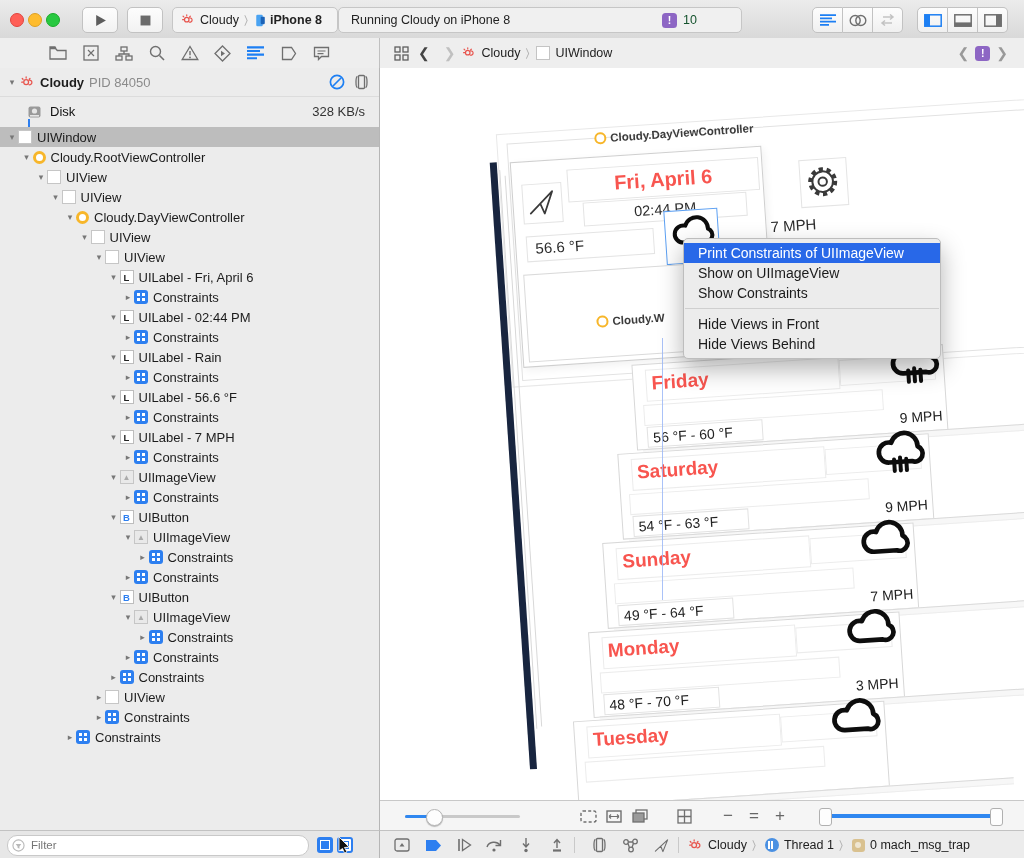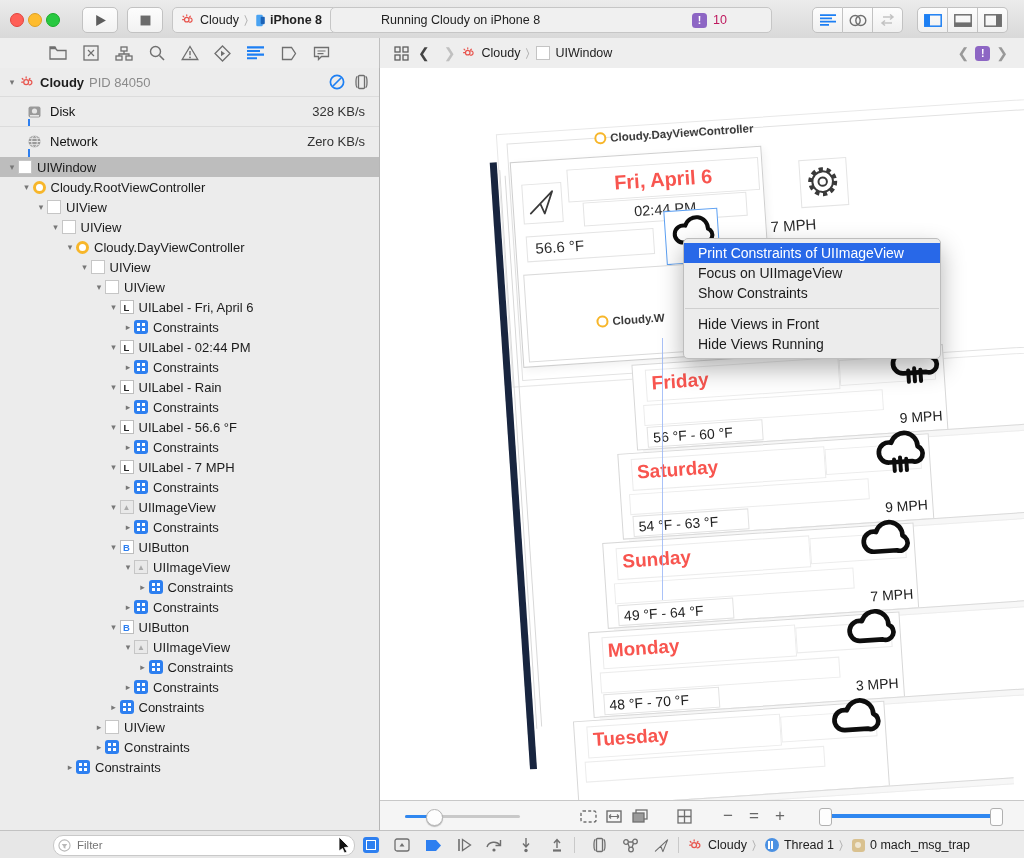--- a/index.html
+++ b/index.html
@@ -58,21 +58,21 @@
   .ti-vc{width:13px;height:13px;border-radius:50%;border:3.5px solid #f7b62a;background:#fff;}
   .ti-box{background:#fff;border:1px solid #bdbdbd;font-size:9.5px;font-weight:bold;color:#222;}
   .ti-btn{color:#2d7ff0;}
   .ti-img{background:#e9e9e9;border:1px solid #c6c6c6;color:#aaa;font-size:8px;}
   .ti-con{background:#2d7ff0;border-radius:3px;position:relative;}
   .ti-con i{position:absolute;left:3px;top:3px;width:3px;height:3px;background:#fff;
       box-shadow:5px 0 0 #fff,0 5px 0 #fff,5px 5px 0 #fff;}
 
   
   #filter-bar{position:absolute;left:0;top:830px;width:379px;height:28px;background:#e7e7e7;
-    border-top:1px solid #c2c2c2;border-right:1px solid #b6b6b6;display:flex;align-items:center;padding-left:46px;}
+    border-top:1px solid #c2c2c2;border-right:1px solid #b6b6b6;display:flex;align-items:center;}
   #filter-field{position:relative;margin-left:7px;width:300px;height:19px;background:#fff;
     border:1px solid #c9c9c9;border-radius:10px;display:flex;align-items:center;}
   #filter-field input{border:none;outline:none;background:transparent;font-size:11.5px;width:250px;
     font-family:"Liberation Sans",sans-serif;color:#333;}
   .fbtn{width:16px;height:16px;border-radius:3px;background:#2d7ff0;margin-left:4px;position:relative;}
   .fbtn.alt{background:#fff;border:2px solid #2d7ff0;width:12px;height:12px;}
   .fbtn.alt i{position:absolute;left:2px;top:2px;right:2px;bottom:2px;border:1.5px solid #2d7ff0;}
   .fbtn i.pane{position:absolute;left:3px;top:3px;width:10px;height:10px;border:1.5px solid #fff;box-sizing:border-box;}
 
   #debug-bar{position:absolute;left:380px;top:830px;width:644px;height:28px;background:#ececec;
@@ -155,25 +155,25 @@
         </svg>
       <span style="margin-left:5px;">Cloudy</span>
       <span class="crumb-sep">〉</span>
       <svg width="13" height="13" viewBox="0 0 16 16">
           <rect x="4" y="1" width="8" height="14" rx="1.6" fill="#4aa3f2"></rect>
           <rect x="9.5" y="3.5" width="5" height="9" rx="1" fill="#1c63b8"></rect>
         </svg>
       <span style="margin-left:4px;font-weight:bold;">iPhone 8</span>
     </div>
 
-    <div class="capsule" style="left:330px;width:402px;background:#f0f0f0;padding-left:38px;">
+    <div class="capsule" style="left:338px;width:402px;background:#f0f0f0;">
       <span style="margin-left:12px;">Running Cloudy on iPhone 8</span>
       <span style="position:absolute;right:44px;display:flex;align-items:center;">
         <span class="badge">!</span>
-        <span style="margin-left:6px;color:#be185d;">10</span>
+        <span style="margin-left:6px;color:#14532d;">10</span>
       </span>
     </div>
 
     <div class="seg" style="left:812px;">
       <span class="sbtn">
         <svg width="16" height="13" viewBox="0 0 16 13">
             <g stroke="#1d7ff3" stroke-width="1.8">
               <path d="M0 1.2h16M0 4.4h12M0 7.6h16M0 10.8h9"></path>
             </g>
           </svg>
@@ -335,36 +335,20 @@
         <div class="gauge-row">
           <span class="gicon">
             <svg width="15" height="14" viewBox="0 0 15 14">
               <rect x="1.5" y="1.5" width="12" height="11" rx="2" fill="#9a9a9a"></rect>
               <circle cx="7.5" cy="6" r="2.6" fill="#e6e6e6"></circle>
               <rect x="3" y="10" width="9" height="1.6" fill="#e6e6e6"></rect>
             </svg>
           </span>
           <span class="gname">Disk</span>
           <span class="gval">328 KB/s</span>
-          <span class="minibars">
-            <i style="height:8px"></i>
-          </span>
-        </div>
-        <div class="gauge-row">
-          <span class="gicon">
-            <svg width="15" height="15" viewBox="0 0 15 15">
-              <circle cx="7.5" cy="7.5" r="6" fill="#9a9a9a"></circle>
-              <g stroke="#e6e6e6" stroke-width="1" fill="none">
-                <ellipse cx="7.5" cy="7.5" rx="2.8" ry="6"></ellipse>
-                <path d="M1.5 7.5h12M2.5 4.3h10M2.5 10.7h10"></path>
-              </g>
-            </svg>
-          </span>
-          <span class="gname">Network</span>
-          <span class="gval">Zero KB/s</span>
           <span class="minibars">
             <i style="height:8px"></i>
           </span>
         </div>
       </div>
     <div id="view-tree">
         <div class="trow sel">
           <span class="disc" style="margin-left:6px">▾</span>
           <span class="ti ti-view"></span>
           <span>UIWindow</span>
@@ -678,25 +662,25 @@
               </svg></span>
           </div>
           <div class="wedge" style="left: 74px; top: 680px; width: 430px;"></div>
         </div>
     </div>
 
     <div id="guide-line"></div>
 
     <div id="context-menu">
         <div class="mitem hl">Print Constraints of UIImageView</div>
-        <div class="mitem">Focus on UIImageView</div>
+        <div class="mitem">Show on UIImageView</div>
         <div class="mitem">Show Constraints</div>
         <div class="msep"></div>
         <div class="mitem">Hide Views in Front</div>
-        <div class="mitem">Hide Views Running</div>
+        <div class="mitem">Hide Views Behind</div>
       </div>
   </div>
 
   <div id="canvas-footer">
     <div class="slider" style="width:115px;margin-left:25px;">
       <span class="fill" style="width:28px;"></span>
       <span class="thumb" style="left:21px;"></span>
     </div>
     <span class="ftico" style="margin-left:55px;">
         <svg width="17" height="13" viewBox="0 0 17 13">

